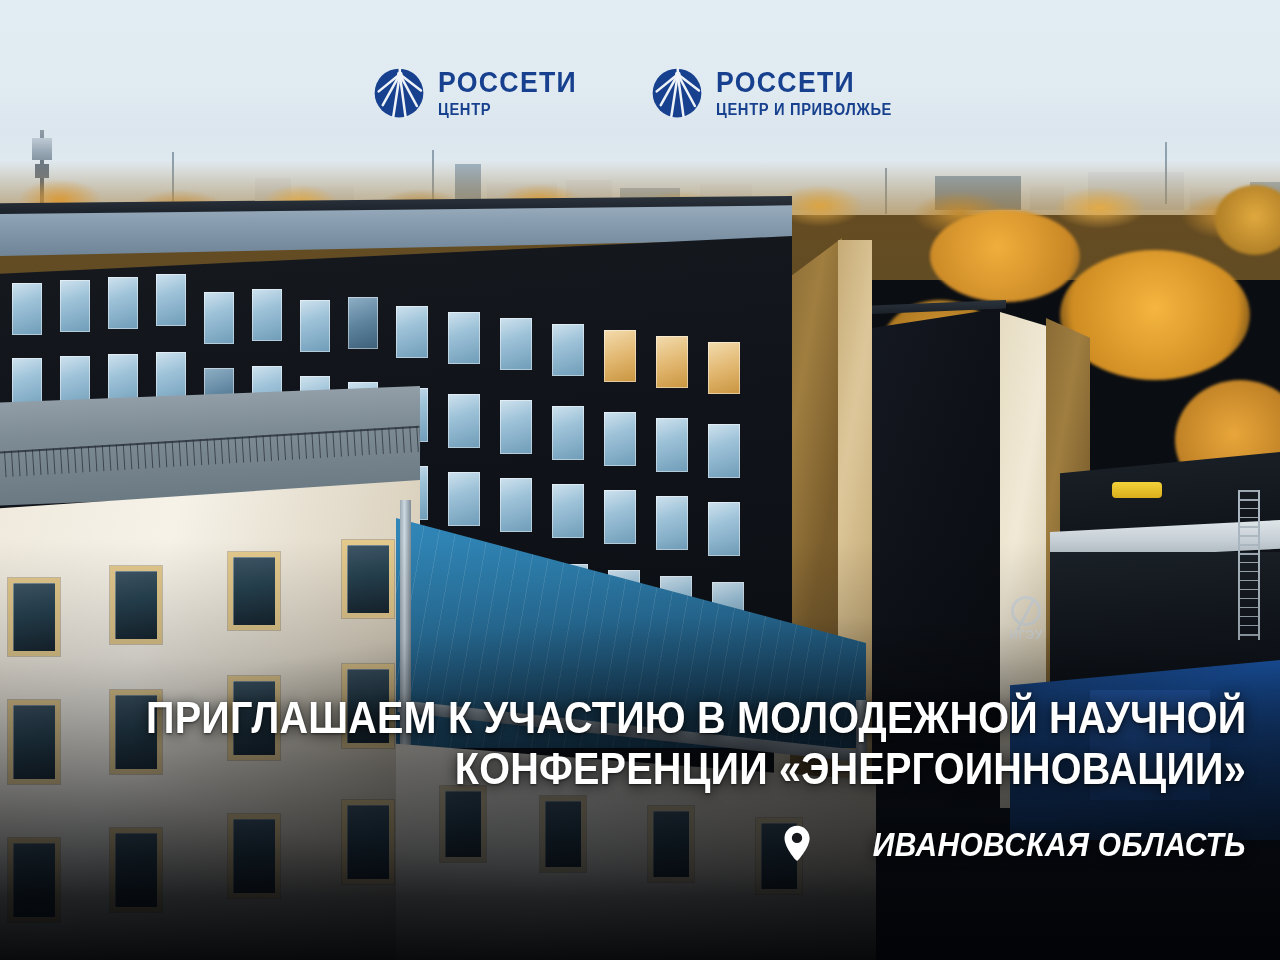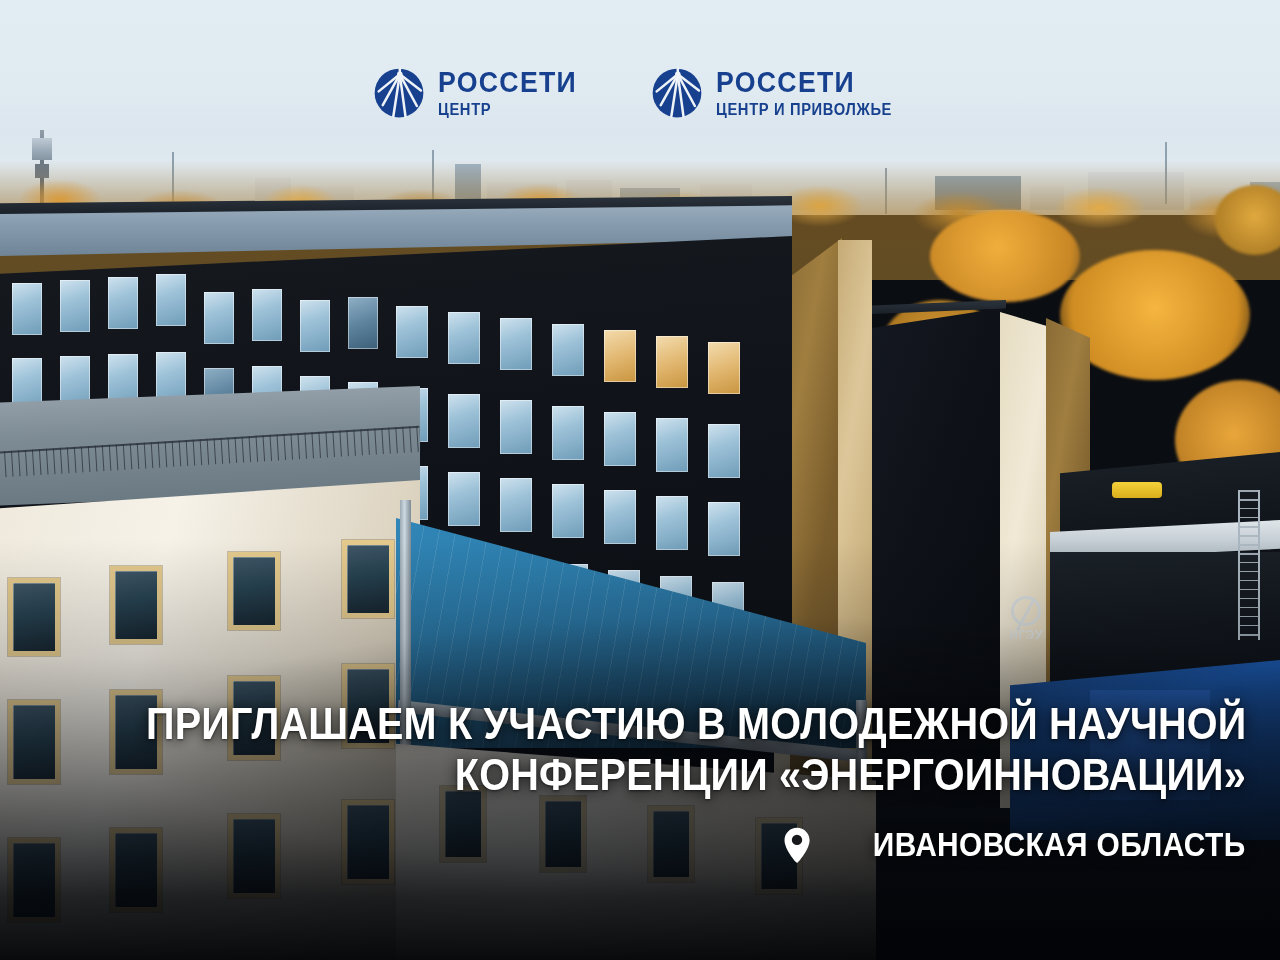--- a/index.html
+++ b/index.html
@@ -248,22 +248,22 @@
   }
   .hl {
     color:#fff; font-weight:700; font-size:45px; line-height:1.13;
     letter-spacing:.2px;
     transform:scaleX(.88); transform-origin:right center;
     white-space:nowrap;
     text-shadow:0 2px 14px rgba(0,0,0,.75), 0 1px 3px rgba(0,0,0,.6);
     font-family:"Liberation Sans", sans-serif;
   }
   .loc {
-    margin-top:24px;
-    display:flex; align-items:center; gap:11px;
+    margin-top:30px;
+    display:flex; gap:11px;font-style:italic;
   }
   .loc .pin { width:28px; height:36px; flex:0 0 28px; }
   .loc .loctxt {
     color:#fff; font-weight:700; font-size:34px; letter-spacing:.4px;
     transform:scaleX(.88); transform-origin:right center;
     white-space:nowrap;
     text-shadow:0 2px 12px rgba(0,0,0,.8);
     font-family:"Liberation Sans", sans-serif;
   }
 </style>

